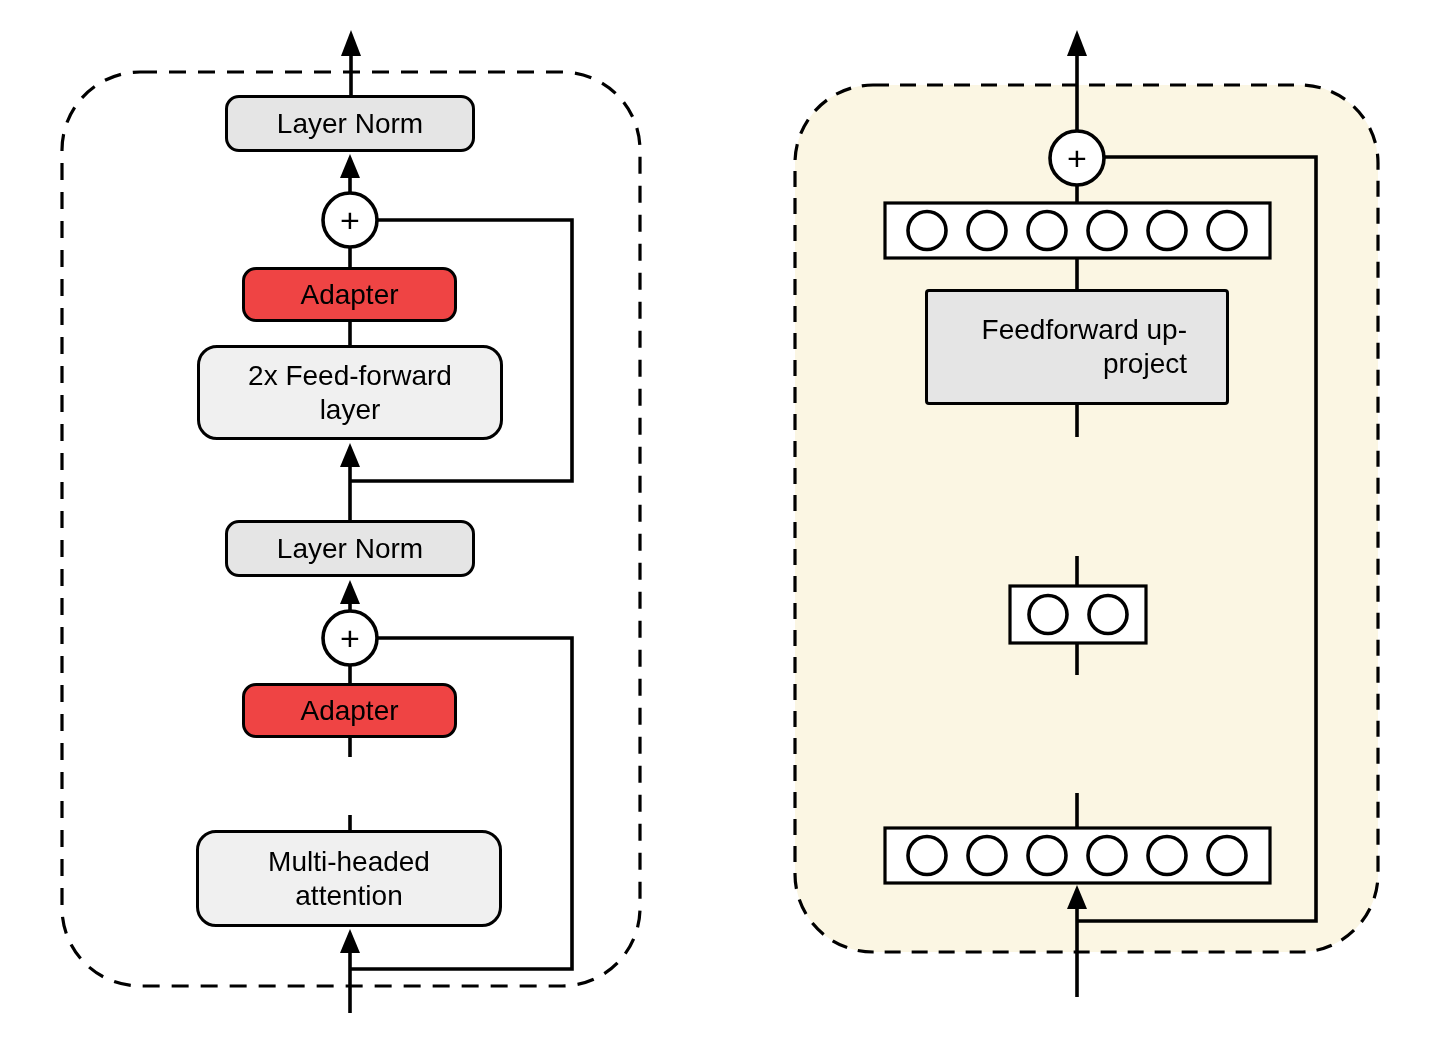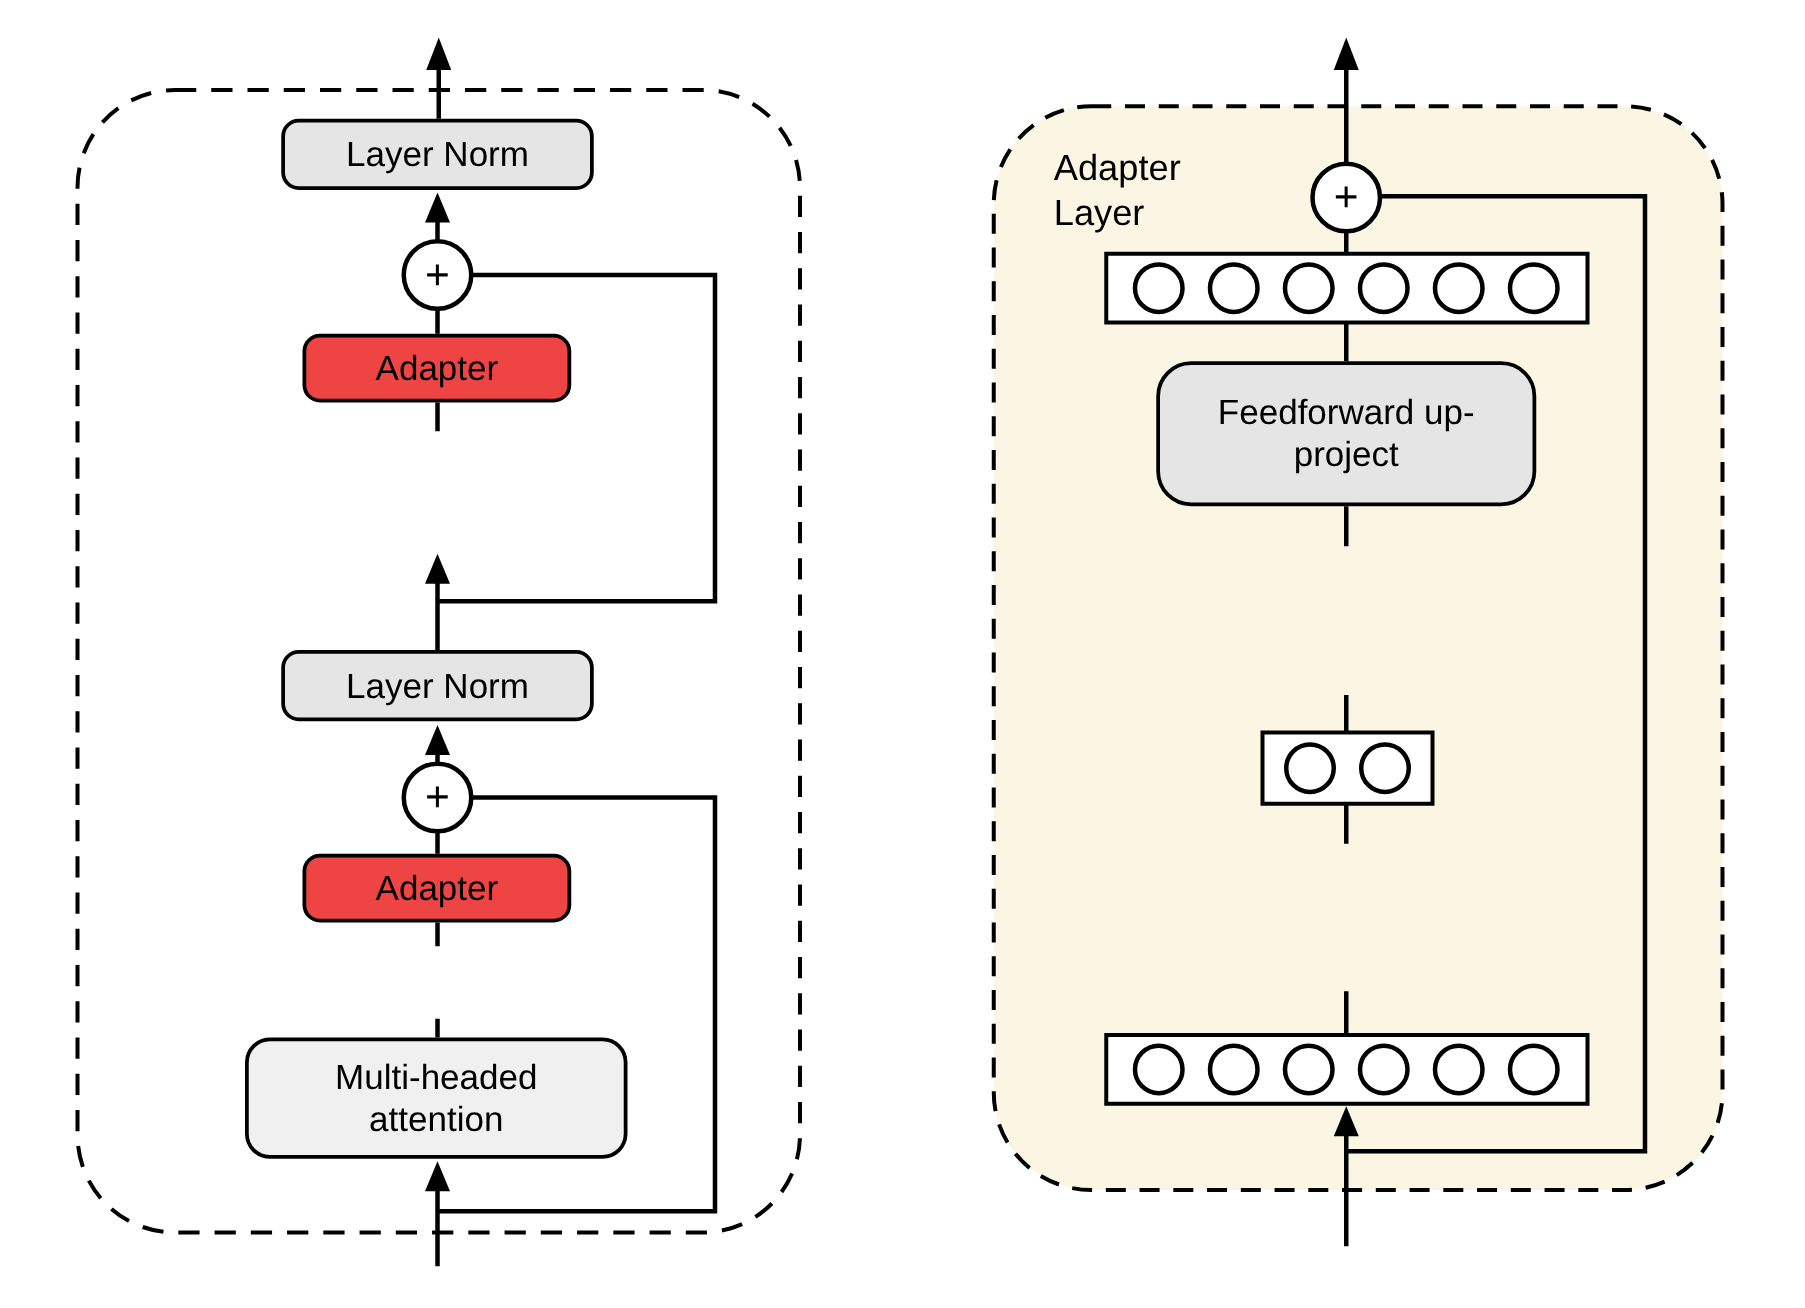--- a/index.html
+++ b/index.html
@@ -28,21 +28,21 @@
   }
   .node span { display: inline-block; }
   .green  { background: #e5e5e5; }
   .yellow { background: #ef4444; }
   .gray   { background: #f0f0f0; }
 
   .r14 { border-radius: 14px; }
   .r16 { border-radius: 16px; }
   .r20 { border-radius: 20px; }
   .r24 { border-radius: 20px; }
-  .r28 { border-radius: 28px; }
+  .r28 { border-radius: 4px; text-align: right; }
 
   .plus-sign {
     position: absolute;
     width: 54px; height: 54px;
     display: flex; align-items: center; justify-content: center;
     font-size: 34px; line-height: 54px;
     z-index: 3;
   }
   .panel-label {
     position: absolute;
@@ -140,37 +140,39 @@
   <div class="node green r14" style="left:225px; top:95px; width:250px; height:57px;">
     <span>Layer Norm</span>
   </div>
 
   <div class="plus-sign" style="left:323px; top:193px;">+</div>
 
   <div class="node yellow r14" style="left:242px; top:267px; width:215px; height:55px;">
     <span>Adapter</span>
   </div>
 
+  <div class="node gray r20" style="left:197px; top:345px; width:306px; height:95px;">
+    <span class="w240">2x Feed-forward layer</span>
+  </div>
 
   <div class="node green r14" style="left:225px; top:520px; width:250px; height:57px;">
     <span>Layer Norm</span>
   </div>
 
   <div class="plus-sign" style="left:323px; top:611px;">+</div>
 
   <div class="node yellow r14" style="left:242px; top:683px; width:215px; height:55px;">
     <span>Adapter</span>
   </div>
 
 
   <div class="node gray r24" style="left:196px; top:830px; width:306px; height:97px;">
     <span class="w240">Multi-headed attention</span>
   </div>
 
-  <div class="panel-label" style="left:843px; top:117px; width:135px;">Adapter Layer</div>
 
   <div class="plus-sign" style="left:1050px; top:131px;">+</div>
 
   <div class="node green r28" style="left:925px; top:289px; width:304px; height:116px;">
     <span class="w220">Feedforward up-project</span>
   </div>
 
 
 
 </div>

